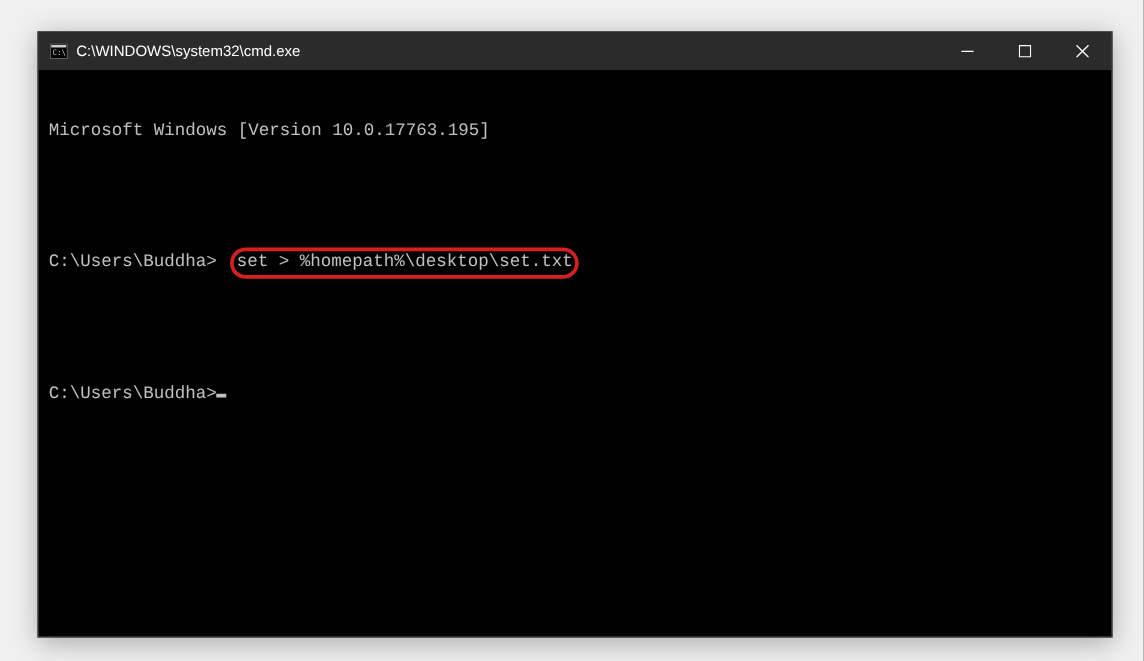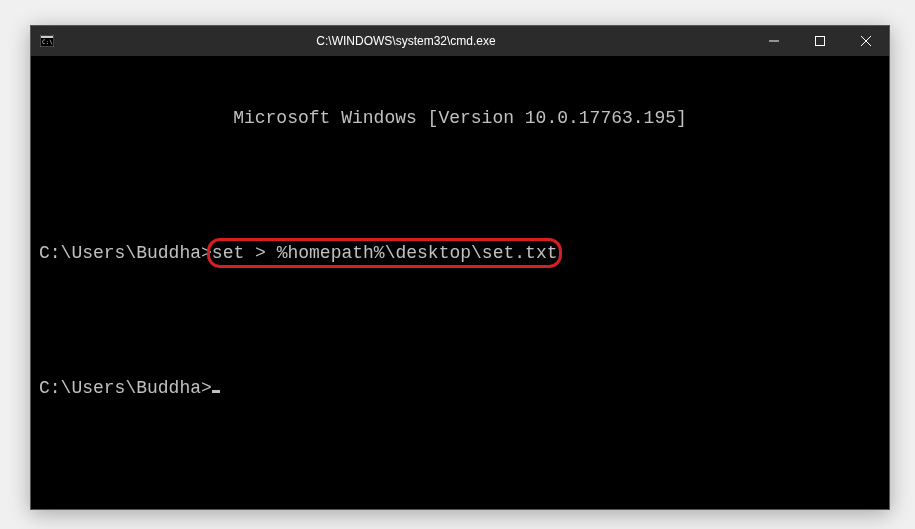--- a/index.html
+++ b/index.html
@@ -16,21 +16,20 @@
     }
     .window {
       position: absolute;
       left: 30px;
       top: 25px;
       width: 860px;
       height: 485px;
       background: #000;
       border: 1px solid #555;
       box-shadow: 0 4px 20px rgba(0,0,0,0.3);
-      text-align: center;
     }
     .titlebar {
       height: 30px;
       background: #2b2b2b;
       display: flex;
       align-items: center;
       padding: 0 0 0 8px;
       user-select: none;
     }
     .titlebar-icon {
@@ -64,38 +63,39 @@
       color: #fff;
       font-family: 'Segoe UI', sans-serif;
     }
     .win-btn svg {
       width: 10px;
       height: 10px;
     }
     .terminal-body {
       padding: 6px 8px;
       color: #c0c0c0;
-      font-size: 18px;
+      font-size: 14px;
       line-height: 1.25;
       font-family: Consolas, 'Courier New', monospace;
       white-space: pre;
       position: relative;
       height: calc(100% - 30px);
       background: #000;
     }
     .line {
       display: block;
     }
     .prompt-line {
       display: flex;
       align-items: baseline;
     }
     .highlight-wrap {
       position: relative;
       display: inline-block;
+      margin-left: 16px;
     }
     .highlight-border {
       position: absolute;
       border: 3px solid #d61f1f;
       border-radius: 13px;
       left: -5px;
       right: -5px;
       top: -4px;
       bottom: -3px;
       pointer-events: none;

